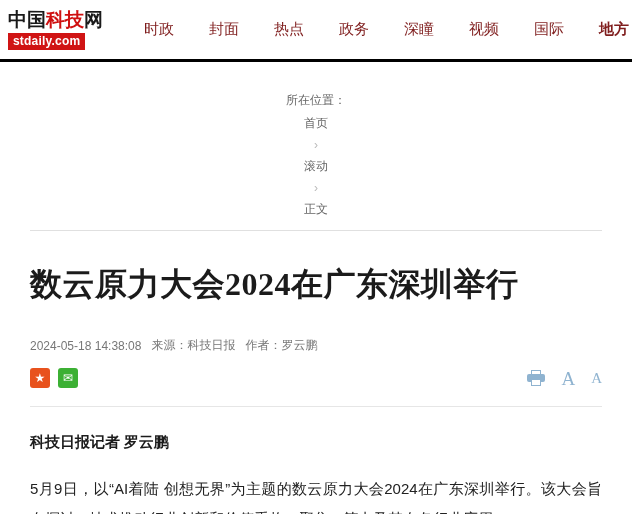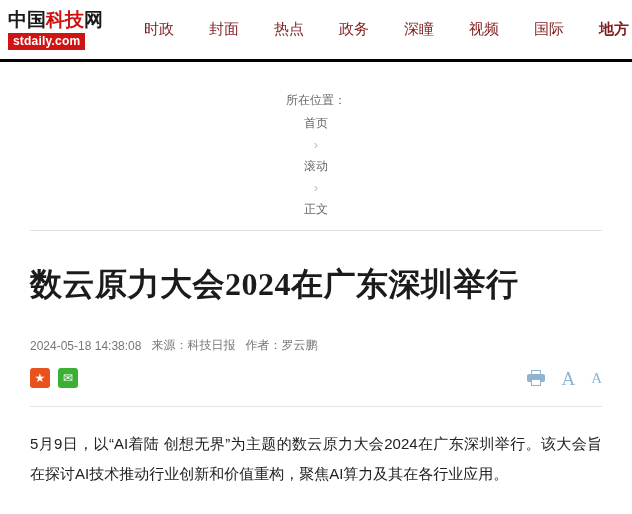--- a/index.html
+++ b/index.html
@@ -263,16 +263,17 @@
           <span class="body"></span>
           <span class="bottom"></span>
       </span>
       <span class="font-btn font-big">A</span>
       <span class="font-btn font-small">A</span>
     </div>
   </div>
 
   <div class="body-divider"></div>
 
+  <div class="byline">科技日报记者 罗云鹏</div>
 
   <p class="para">5月9日，以“AI着陆 创想无界”为主题的数云原力大会2024在广东深圳举行。该大会旨在探讨AI技术推动行业创新和价值重构，聚焦AI算力及其在各行业应用。</p>
 
 </div>
 
 </body></html>

